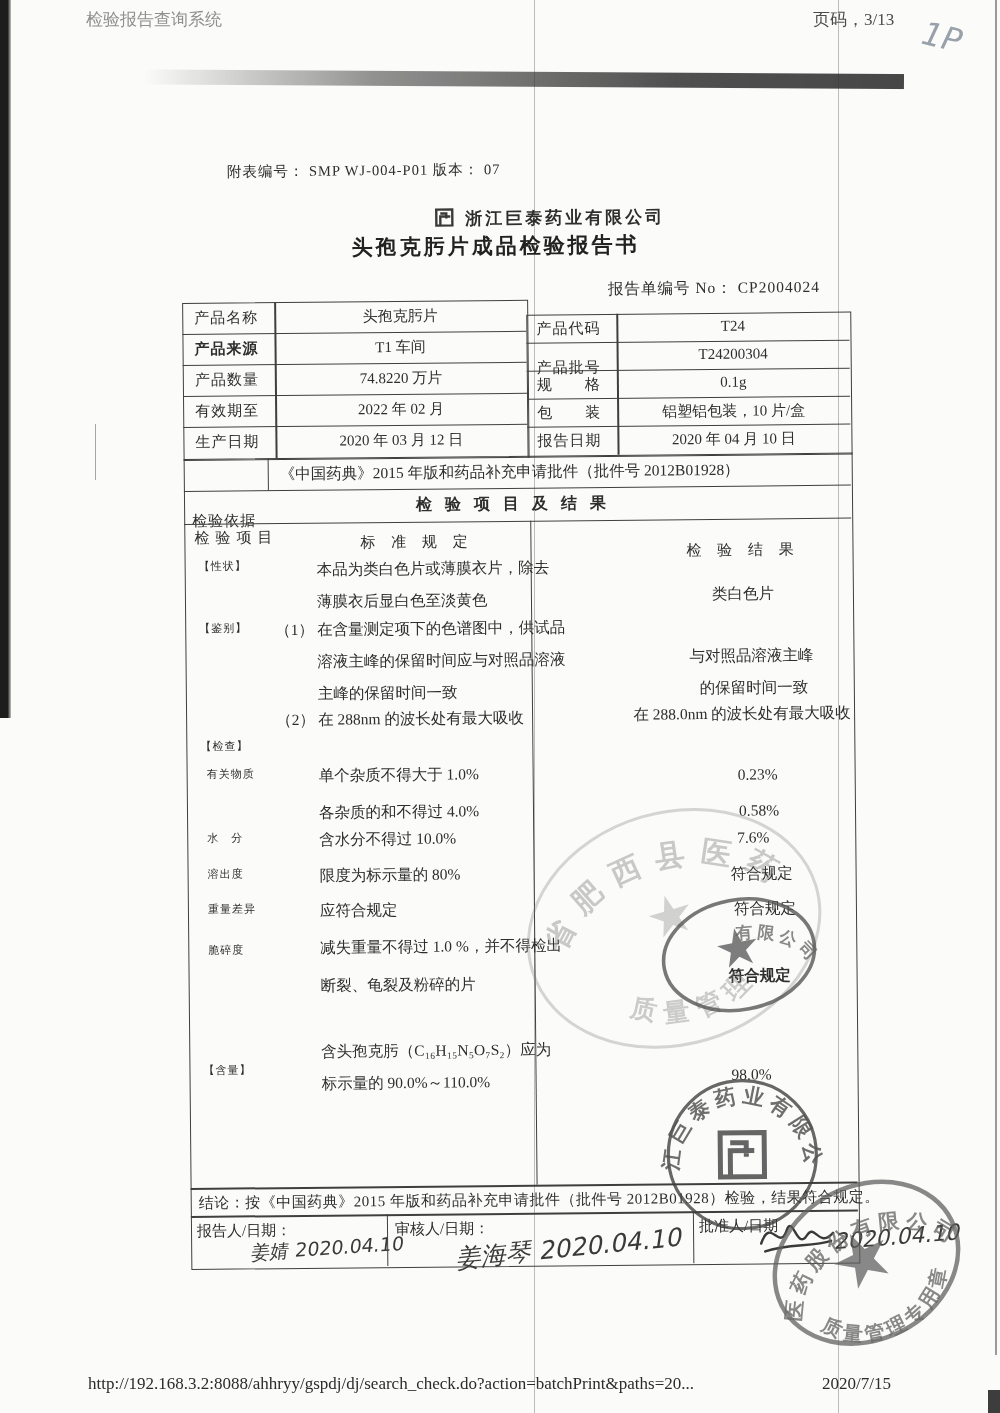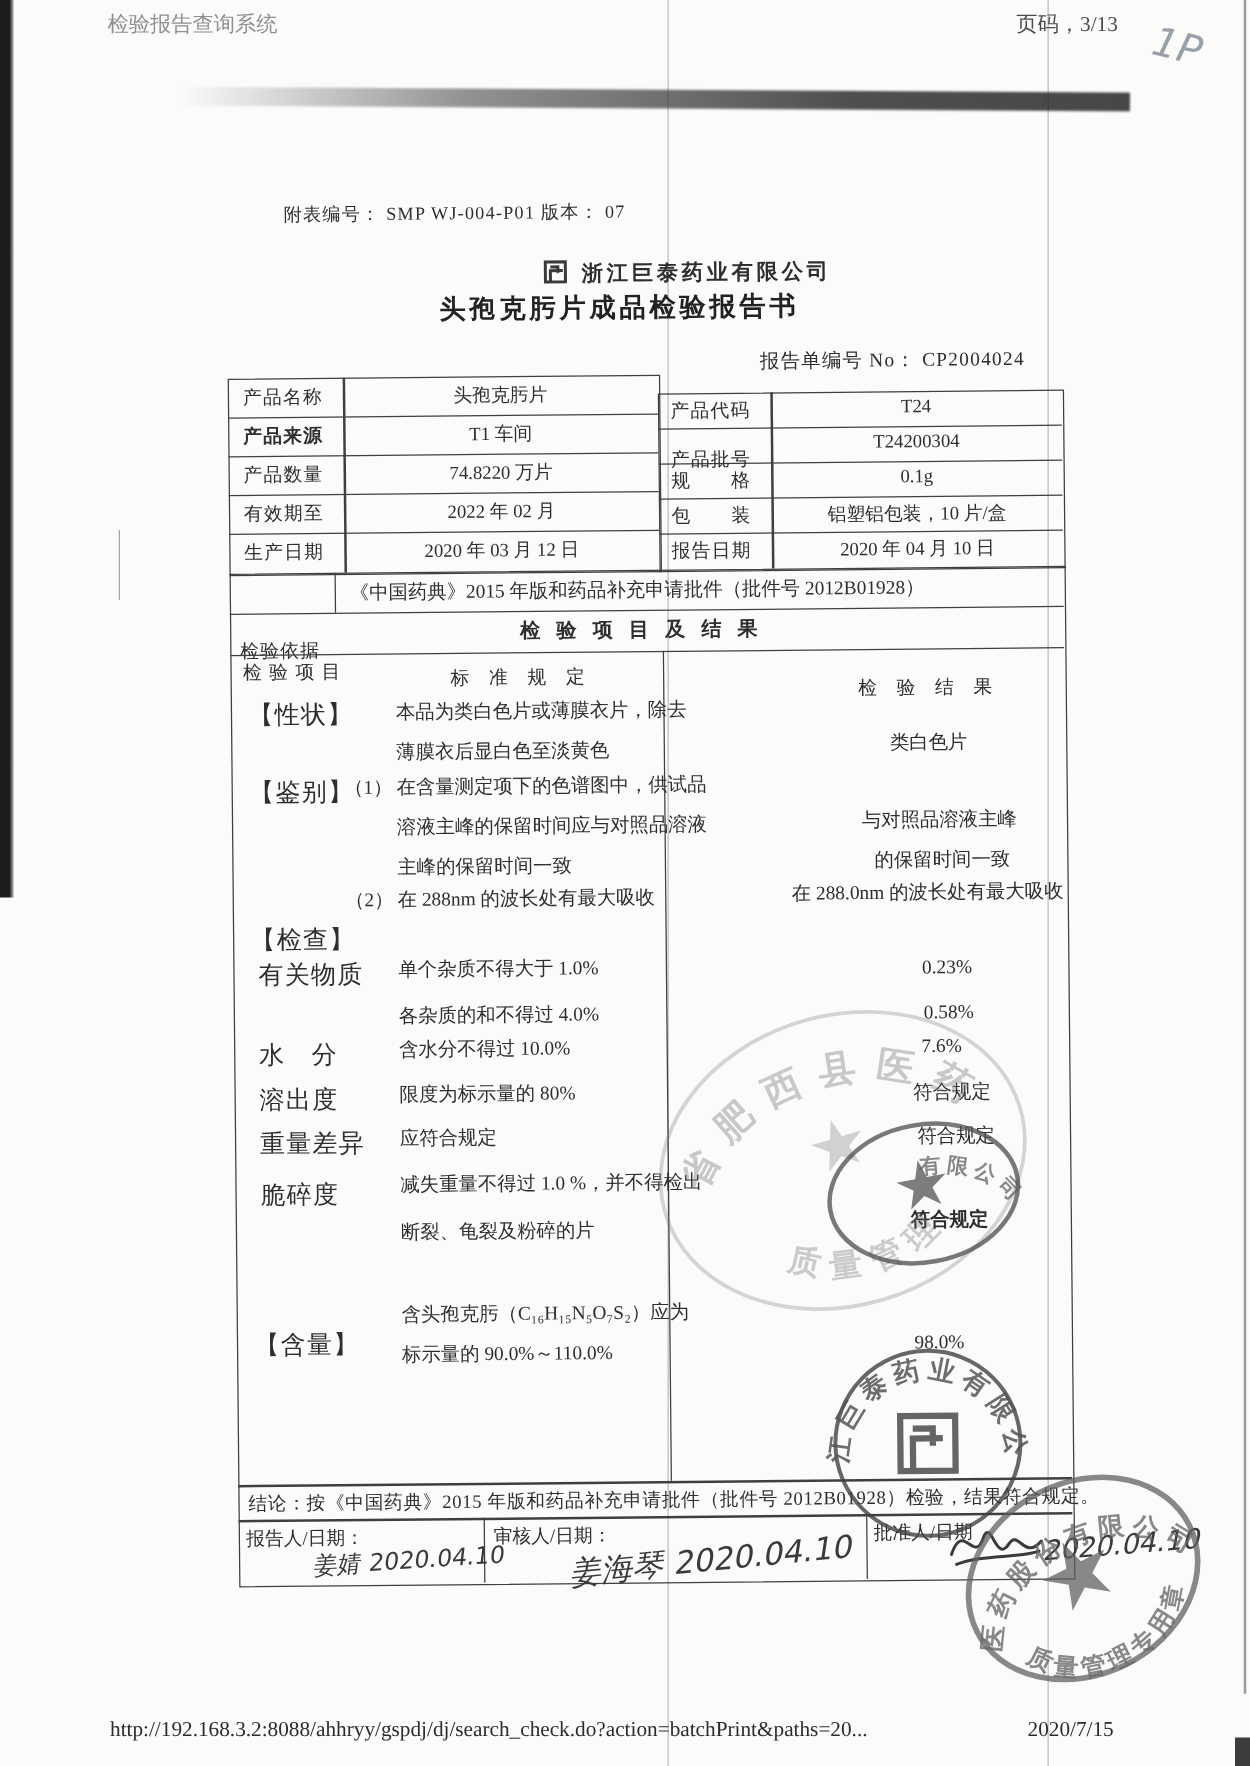--- a/index.html
+++ b/index.html
@@ -27,21 +27,21 @@
         color:#2e2e2e;}
   .doc-small{font-size:14.5px;letter-spacing:1px;}
   .doc-company{font-size:17px;font-weight:bold;letter-spacing:3px;}
   .doc-title{font-size:21px;font-weight:bold;letter-spacing:3px;color:#222;}
   .doc-reportno{font-size:15.5px;letter-spacing:1px;}
   .cell-label{font-size:15px;letter-spacing:1px;}
   .cell-value{font-size:15px;text-align:center;}
   .bline{background:#3f3f3f;}
   .section-title{font-size:16px;font-weight:bold;letter-spacing:13px;}
   .col-head{font-size:15px;letter-spacing:6px;}
-  .t-label{font-size:20px;letter-spacing:1px;}
+  .t-label{font-size:11px;letter-spacing:1px;}
   .t-std{font-size:15.5px;white-space:nowrap;}
   .t-res{font-size:15.5px;text-align:center;width:240px;white-space:nowrap;}
   .conclusion-text{font-size:15px;letter-spacing:.5px;white-space:nowrap;}
   .sig-label{font-size:15px;}
   .handwrite{font-family:"DejaVu Sans",sans-serif;color:#3a3a3a;white-space:nowrap;}
   .hw1{font-size:19px;transform:rotate(-3deg) skewX(-10deg);}
   .hw2{font-size:25px;transform:rotate(-5deg) skewX(-14deg);}
   .hw3{font-size:22px;transform:rotate(-4deg) skewX(-16deg);}
   .stamp{opacity:.92;}
 </style>

